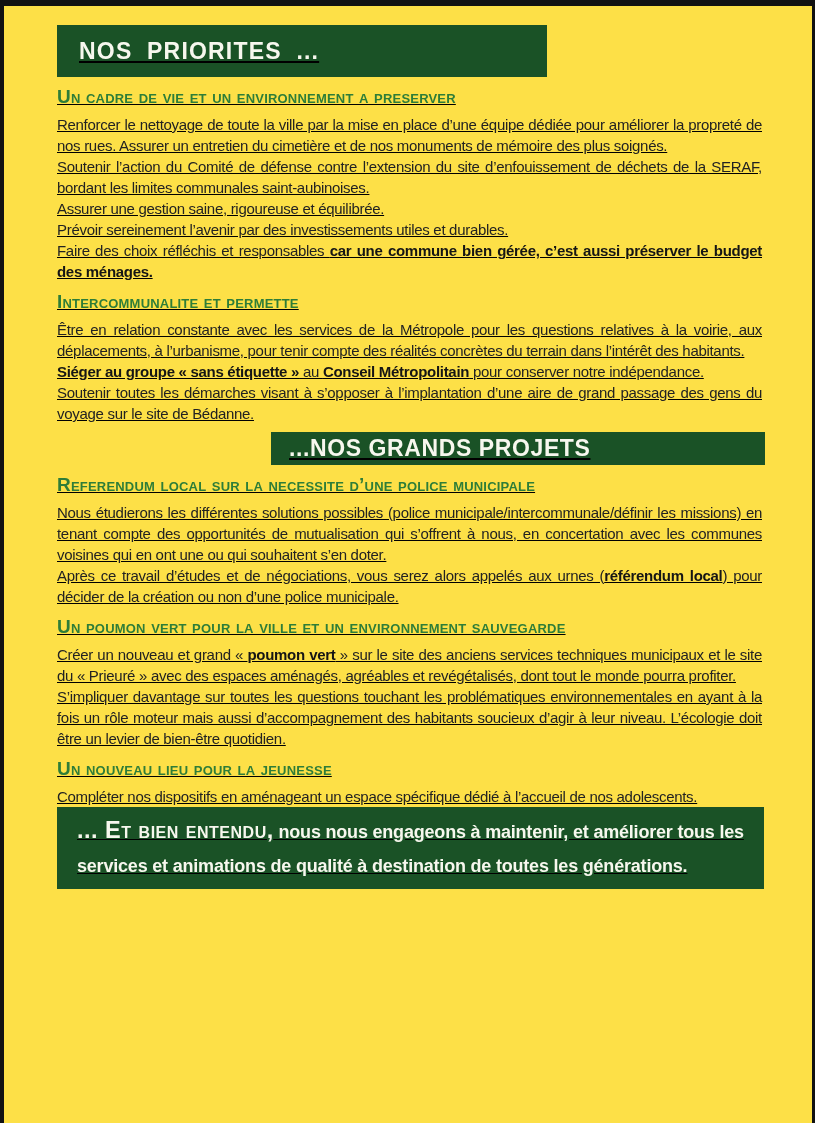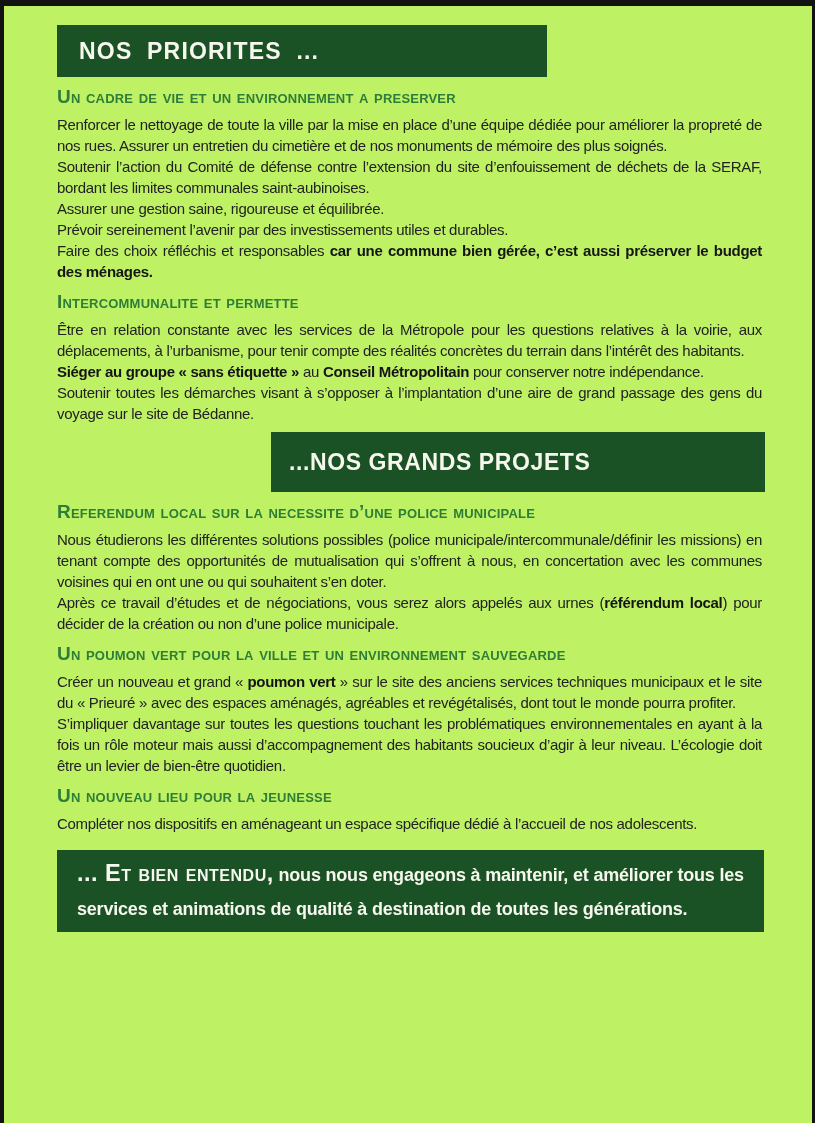--- a/index.html
+++ b/index.html
@@ -3,38 +3,38 @@
 <meta charset="utf-8">
 <style>
   html, body { margin:0; padding:0; }
   body {
     width:815px; height:1123px; position:relative; overflow:hidden;
     background:#121212;
     font-family:"Liberation Sans","DejaVu Sans",sans-serif;
   }
   .page {
     position:absolute; top:6px; left:4px; right:3px; bottom:0;
-    background:#bef264; overflow:hidden;
+    background:#fde047; overflow:hidden;text-decoration:underline;
   }
   .content { padding:0 50px 0 53px; }
 
   .banner {
     background:#1a5226; color:#f7f7ee; font-weight:bold;
     display:flex; align-items:center; box-sizing:border-box;
   }
   .banner-priorities {
     width:490px; height:52px; margin-top:19px; padding-left:22px;
     font-size:23px; letter-spacing:1.2px; word-spacing:7px;
   }
   .banner-projects {
-    width:494px; height:60px; margin:8px 0 8px 214px; padding-left:18px;
+    width:494px; height:33px; margin:8px 0 8px 214px; padding-left:18px;
     font-size:23px; letter-spacing:0.6px;
   }
   .banner-footer {
-    width:707px; min-height:74px; margin-top:16px; padding:6px 20px;
+    width:707px; min-height:74px; margin-top:0; padding:6px 20px;
     font-size:18px; line-height:34px; letter-spacing:-0.2px;
     display:block;
   }
   .banner-footer .lead {
     font-variant:small-caps; font-size:23.5px; letter-spacing:0.5px;
   }
 
   .sec-heading {
     font-variant:small-caps; font-weight:bold; color:#2e7d38;
     font-size:19px; line-height:24px; margin:8px 0 5px 0; letter-spacing:0.2px;

